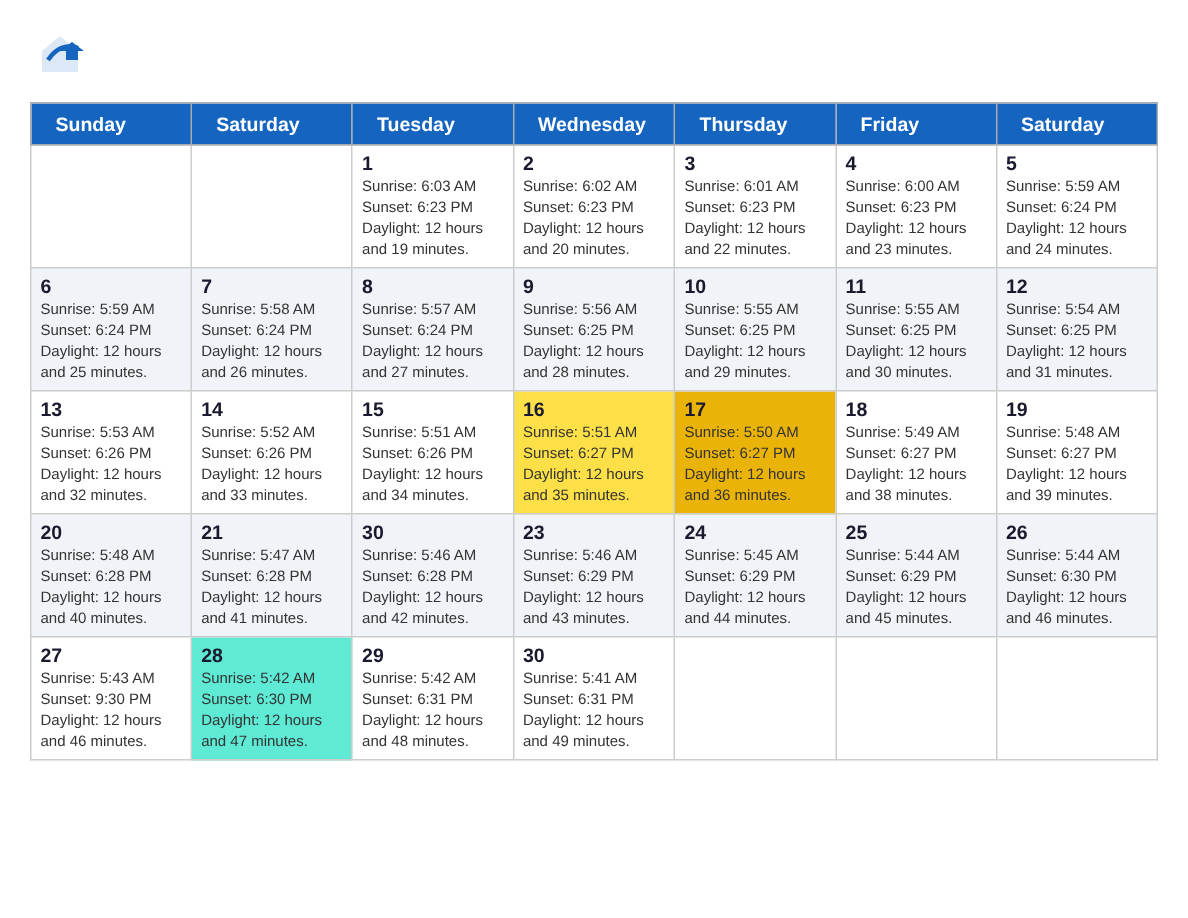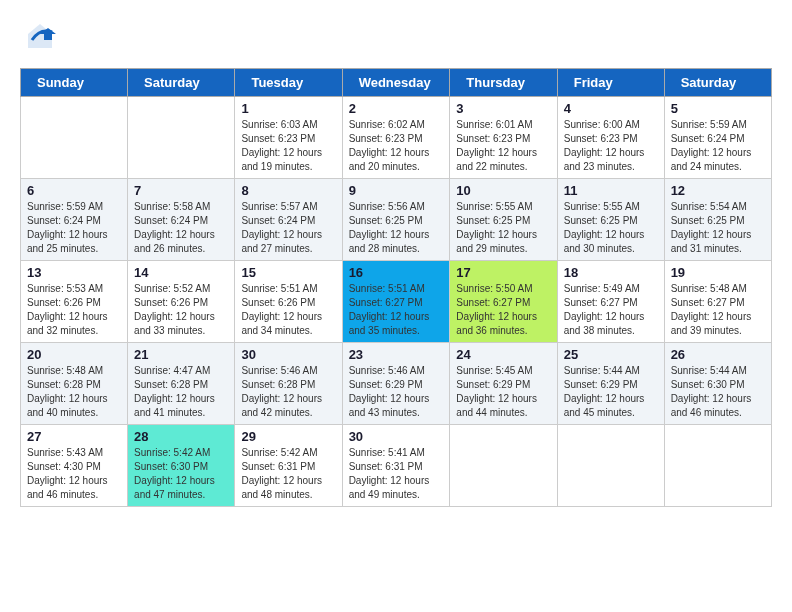--- a/index.html
+++ b/index.html
@@ -219,27 +219,27 @@
           <div class="day-info" style="white-space: pre-line;">Sunrise: 5:52 AM
 Sunset: 6:26 PM
 Daylight: 12 hours and 33 minutes.</div>
         </td>
         <td style="background-color: rgb(255, 255, 255);">
           <span class="day-number">15</span>
           <div class="day-info" style="white-space: pre-line;">Sunrise: 5:51 AM
 Sunset: 6:26 PM
 Daylight: 12 hours and 34 minutes.</div>
         </td>
-        <td style="background-color: #0ea5e9; margin-left: 20px;">
+        <td style="background-color: #fde047; margin-left: 20px;">
           <span class="day-number">16</span>
           <div class="day-info" style="white-space: pre-line;">Sunrise: 5:51 AM
 Sunset: 6:27 PM
 Daylight: 12 hours and 35 minutes.</div>
         </td>
-        <td style="background-color: #bef264;">
+        <td style="background-color: #eab308;">
           <span class="day-number">17</span>
           <div class="day-info" style="white-space: pre-line;">Sunrise: 5:50 AM
 Sunset: 6:27 PM
 Daylight: 12 hours and 36 minutes.</div>
         </td>
         <td style="background-color: rgb(255, 255, 255);">
           <span class="day-number">18</span>
           <div class="day-info" style="white-space: pre-line;">Sunrise: 5:49 AM
 Sunset: 6:27 PM
 Daylight: 12 hours and 38 minutes.</div>
@@ -253,21 +253,21 @@
       </tr>
       <tr>
         <td style="background-color: rgb(240, 244, 248);">
           <span class="day-number">20</span>
           <div class="day-info" style="white-space: pre-line;">Sunrise: 5:48 AM
 Sunset: 6:28 PM
 Daylight: 12 hours and 40 minutes.</div>
         </td>
         <td style="background-color: rgb(240, 244, 248);">
           <span class="day-number">21</span>
-          <div class="day-info" style="white-space: pre-line;">Sunrise: 4:47 AM
+          <div class="day-info" style="white-space: pre-line;">Sunrise: 5:47 AM
 Sunset: 6:28 PM
 Daylight: 12 hours and 41 minutes.</div>
         </td>
         <td style="background-color: rgb(240, 244, 248);">
           <span class="day-number">30</span>
           <div class="day-info" style="white-space: pre-line;">Sunrise: 5:46 AM
 Sunset: 6:28 PM
 Daylight: 12 hours and 42 minutes.</div>
         </td>
         <td style="background-color: rgb(240, 244, 248);">
@@ -292,21 +292,21 @@
           <span class="day-number">26</span>
           <div class="day-info" style="white-space: pre-line;">Sunrise: 5:44 AM
 Sunset: 6:30 PM
 Daylight: 12 hours and 46 minutes.</div>
         </td>
       </tr>
       <tr>
         <td style="background-color: rgb(255, 255, 255);">
           <span class="day-number">27</span>
           <div class="day-info" style="white-space: pre-line;">Sunrise: 5:43 AM
-Sunset: 4:30 PM
+Sunset: 9:30 PM
 Daylight: 12 hours and 46 minutes.</div>
         </td>
         <td style="background-color: #5eead4;">
           <span class="day-number">28</span>
           <div class="day-info" style="white-space: pre-line;">Sunrise: 5:42 AM
 Sunset: 6:30 PM
 Daylight: 12 hours and 47 minutes.</div>
         </td>
         <td style="background-color: rgb(255, 255, 255);">
           <span class="day-number">29</span>

